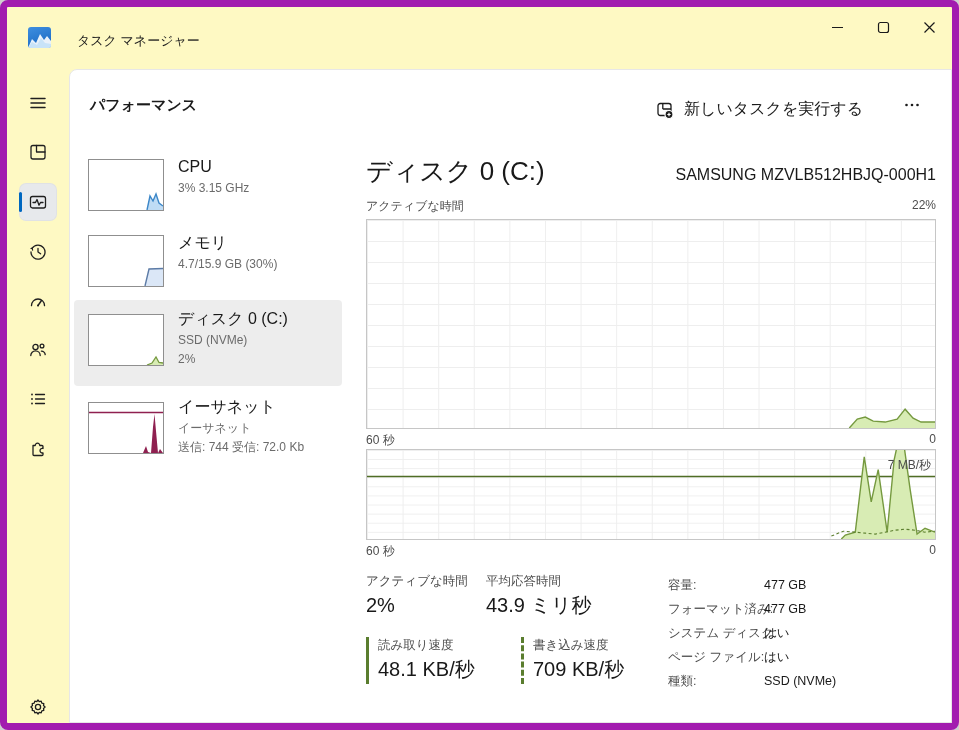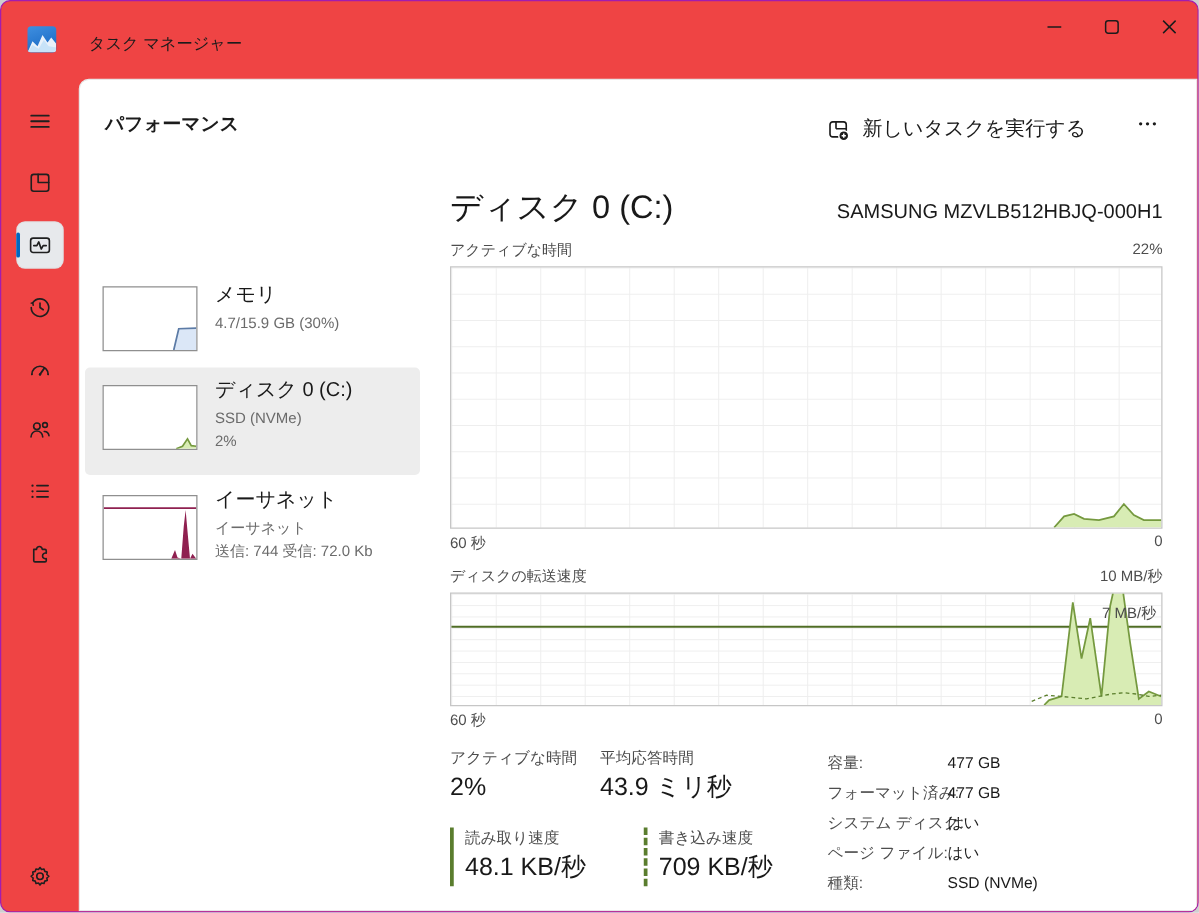--- a/index.html
+++ b/index.html
@@ -1,17 +1,17 @@
 <!DOCTYPE html>
 <html><head>
 <meta charset="utf-8">
 <style>
   html,body{margin:0;padding:0;background:#cfcfcf;font-family:"Liberation Sans",sans-serif;}
-  .window{position:relative;width:959px;height:730px;background:#ef4444;border-radius:8px;
-    overflow:hidden;border:1px solid #a21caf;box-sizing:border-box;color:#1b1b1b;}
+  .window{position:relative;width:959px;height:730px;background:#fef9c3;border-radius:8px;
+    overflow:hidden;border:7px solid #a21caf;box-sizing:border-box;color:#1b1b1b;}
   
   .titlebar{position:absolute;left:0;top:0;width:100%;height:62px;}
   .app-icon{position:absolute;left:21px;top:20px;width:23px;height:21px;border-radius:3px;
     background:linear-gradient(160deg,#3f8fe0,#1565c0);overflow:hidden;}
   .app-icon svg{position:absolute;left:0;top:0;}
   .win-title{position:absolute;left:70px;top:25px;font-size:13px;color:#1b1b1b;}
   .win-controls{position:absolute;right:0;top:0;display:flex;}
   .win-btn{width:46px;height:40px;display:flex;align-items:center;justify-content:center;}
   
   .sidebar{position:absolute;left:0;top:62px;width:62px;bottom:0;}
@@ -175,20 +175,32 @@
     </div>
 
     <div class="more-btn">
       <svg width="16" height="16" viewBox="0 0 16 16">
         <circle cx="2.5" cy="8" r="1.3" fill="#1b1b1b"></circle>
           <circle cx="8" cy="8" r="1.3" fill="#1b1b1b"></circle>
           <circle cx="13.5" cy="8" r="1.3" fill="#1b1b1b"></circle>
       </svg>
     </div>
 
+    <div class="perf-item" style="top:76px;height:76px;">
+      <div class="mini-chart">
+        <svg viewBox="0 0 74 50" preserveAspectRatio="none">
+          <polygon points="58,50 61,36 64,41 67,34 70,43 74,46 74,50" fill="#bfdcf5"></polygon>
+          <polyline points="58,50 61,36 64,41 67,34 70,43 74,46" fill="none" stroke="#3c87c8" stroke-width="1.4"></polyline>
+        </svg>
+      </div>
+      <div class="perf-text">
+        <div class="perf-name">CPU</div>
+        <div class="perf-sub">3% 3.15 GHz</div>
+      </div>
+    </div>
 
     <div class="perf-item" style="top:152px;height:76px;">
       <div class="mini-chart">
         <svg viewBox="0 0 74 50" preserveAspectRatio="none">
           <polygon points="56,50 60,33 74,32.5 74,50" fill="#dbe7f7"></polygon>
           <polyline points="56,50 60,33 74,32.5" fill="none" stroke="#5c7ba6" stroke-width="1.4"></polyline>
         </svg>
       </div>
       <div class="perf-text">
         <div class="perf-name">メモリ</div>
@@ -242,24 +254,20 @@
           <polygon points="484,210 492,201 500,199 508,203 520,204 532,201 540,191 548,200 556,204 570,204 570,210" fill="#d8ecb4"></polygon>
           <polyline points="484,210 492,201 500,199 508,203 520,204 532,201 540,191 548,200 556,204 570,204" fill="none" stroke="#75993f" stroke-width="1.4"></polyline>
         </svg>
       </div>
 
       <div class="axisrow below">
         <span>60 秒</span>
         <span>0</span>
       </div>
 
-      <div class="axisrow" style="margin-top:10px;">
-        <span>ディスクの転送速度</span>
-        <span>10 MB/秒</span>
-      </div>
 
       <div class="chart chart2">
         <svg viewBox="0 0 570 91" preserveAspectRatio="none">
           <line x1="0" y1="27" x2="570" y2="27" stroke="#4f6d25" stroke-width="1.5"></line>
           <polygon points="476,91 480,87 490,84 499,7 506,53 513,20 522,84 529,10 532,-4 539,-4 545,40 552,86 560,80 570,84 570,91" fill="#d8ecb4"></polygon>
           <polyline points="476,91 480,87 490,84 499,7 506,53 513,20 522,84 529,10 532,-4 539,-4 545,40 552,86 560,80 570,84" fill="none" stroke="#75993f" stroke-width="1.4"></polyline>
           <polyline points="466,88 478,83 490,84 500,85 510,86 520,84 530,82 540,81 550,82 560,84 570,83" fill="none" stroke="#5c7f2e" stroke-width="1.1" stroke-dasharray="3,2.5"></polyline>
         </svg>
         <span class="scale-label">7 MB/秒</span>
       </div>

